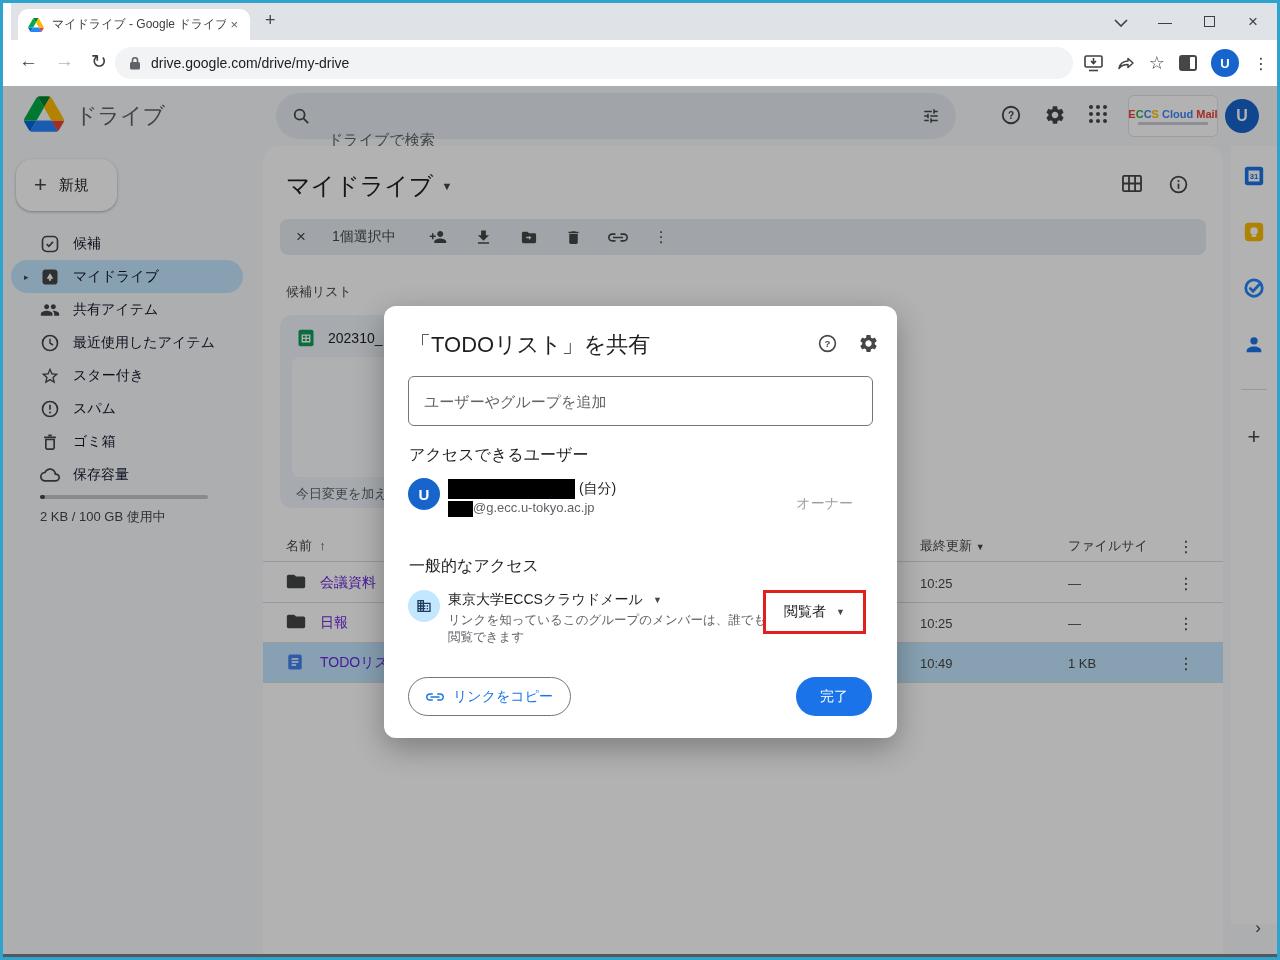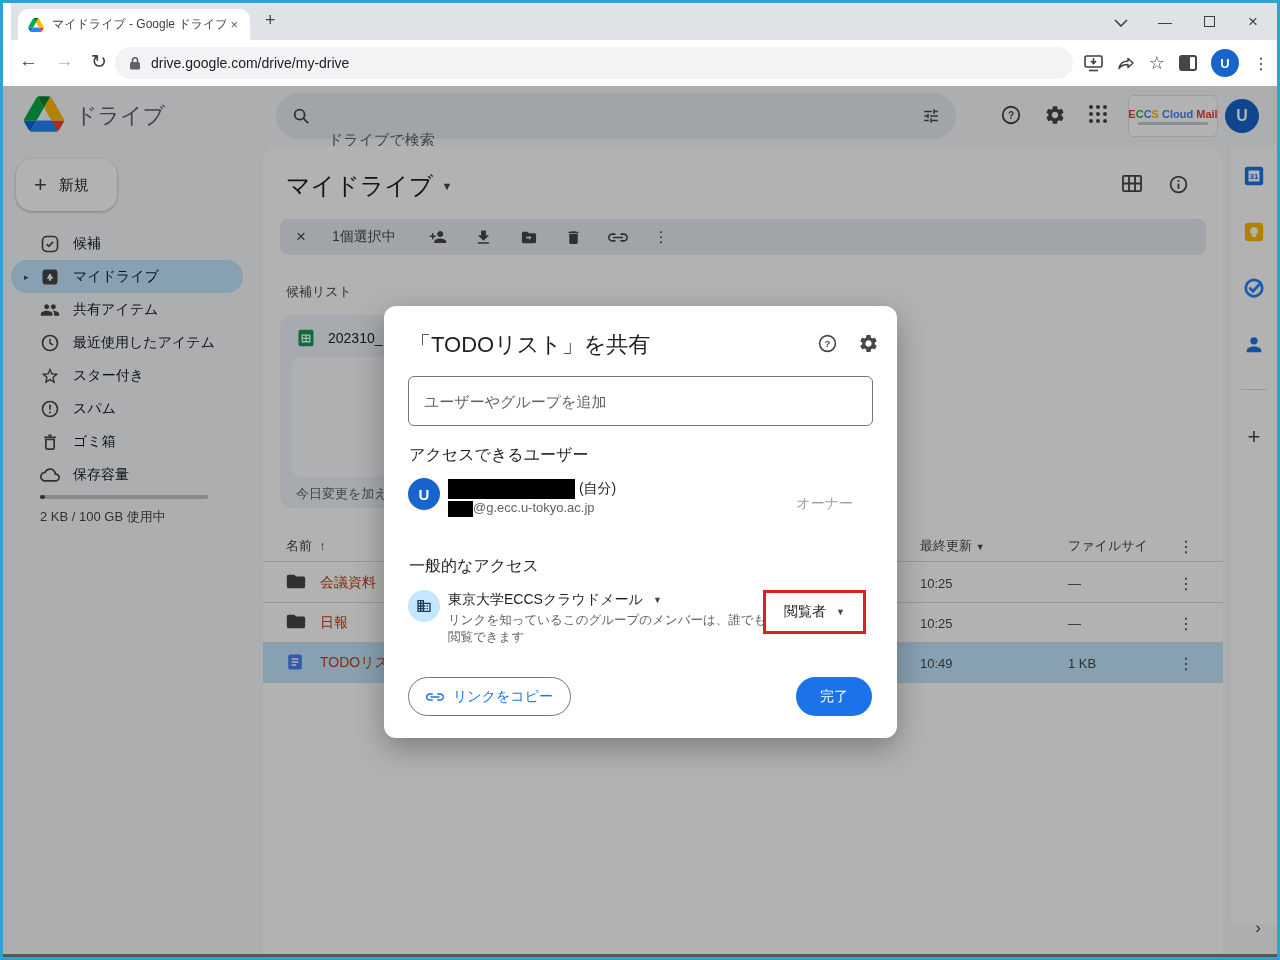--- a/index.html
+++ b/index.html
@@ -68,21 +68,21 @@
   .card { position:absolute; top:169px; width:298px; height:193px; background:#f0f4f9; border-radius:12px; }
   .card-head { display:flex; align-items:center; gap:12px; padding:13px 16px 0 16px; }
   .card-name { font-size:14px; color:#1f1f1f; white-space:nowrap; overflow:hidden; }
   .card-preview { position:absolute; left:12px; top:42px; width:274px; height:120px; background:#fafcfe; border-radius:8px; }
   .card-cap { position:absolute; left:16px; top:170px; font-size:13px; color:#5f6368; white-space:nowrap; }
 
   .thead { position:absolute; left:0; top:384px; width:960px; height:32px; font-size:13px; color:#444746; border-bottom:1px solid #dadce0; }
   .trow { position:absolute; left:0; width:960px; height:40px; border-bottom:1px solid #dadce0; font-size:14px; }
   .trow.sel { background:#c2e7ff; }
   .cell { position:absolute; top:50%; transform:translateY(-50%); white-space:nowrap; }
-  .c-name { left:57px; color:#c2410c; }
+  .c-name { left:57px; color:#6d28d9; }
   .c-icon { left:23px; width:20px; height:20px; }
   .c-mod  { left:657px; font-size:13px; color:#444746; }
   .c-size { left:805px; font-size:13px; color:#444746; }
   .c-more { left:915px; font-size:16px; color:#444746; }
 
   
   .rpanel { position:absolute; right:0; top:60px; width:46px; bottom:30px; background:#fff; display:flex; flex-direction:column; align-items:center; padding-top:19px; gap:34px; }
   .rp-div { width:26px; height:1px; background:#dadce0; }
   .rp-plus { font-size:22px; color:#444746; }
   .rp-chevron { position:absolute; right:16px; bottom:16px; font-size:17px; color:#444746; }

